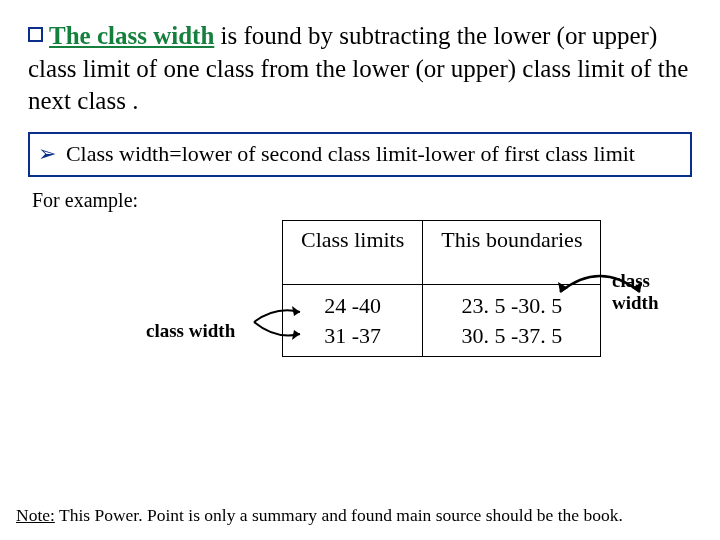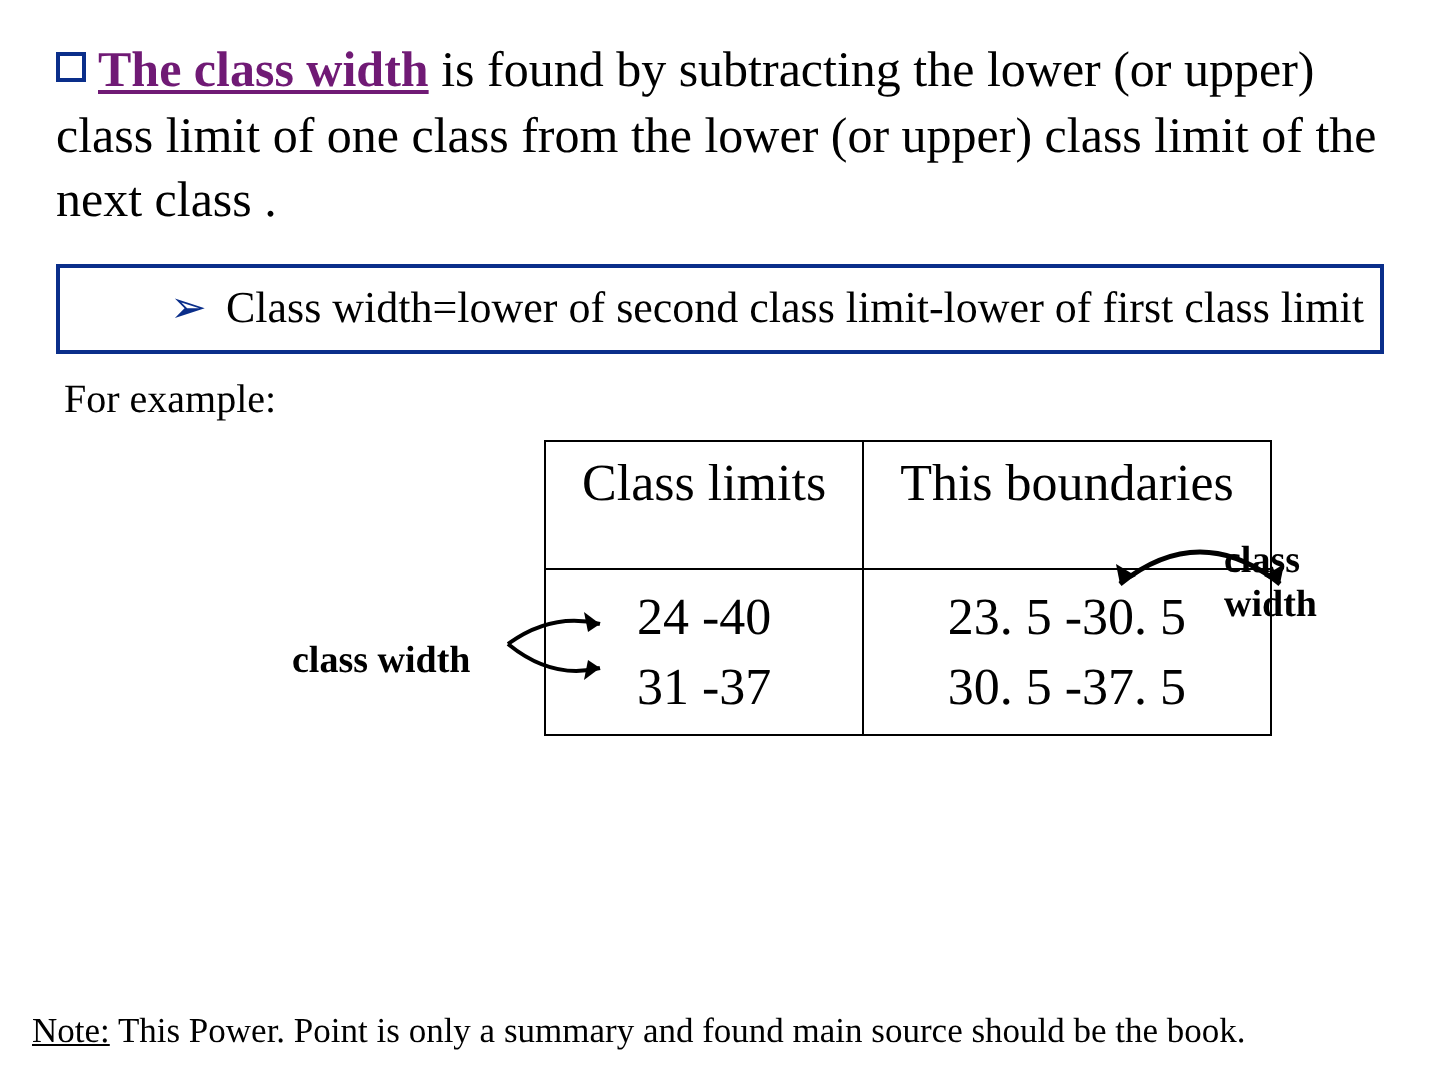--- a/index.html
+++ b/index.html
@@ -22,50 +22,49 @@
   }
   .bullet-square {
     display: inline-block;
     width: 15px;
     height: 15px;
     border: 2px solid #0a2e8a;
     margin-right: 6px;
     vertical-align: 2px;
   }
   .term {
-    color: #701a75;
+    color: #15803d;
     font-weight: bold;
     text-decoration: underline;
   }
   .box {
     border: 2px solid #0a2e8a;
     padding: 6px 8px 8px 8px;
     font-size: 22px;
     line-height: 1.25;
     margin-bottom: 12px;
-    text-align: right;
   }
   .arrow-bullet {
     color: #0a2e8a;
     margin-right: 4px;
   }
   .example-label {
     font-size: 20px;
     margin: 6px 0 8px 4px;
   }
   .lower {
     position: relative;
     height: 210px;
   }
   .tbl {
     position: absolute;
-    left: 244px;
+    left: 254px;
     top: 0;
     border-collapse: collapse;
-    font-size: 26px;
+    font-size: 22px;
   }
   .tbl td, .tbl th {
     border: 1.5px solid #000;
     padding: 6px 18px;
     text-align: center;
     vertical-align: top;
   }
   .tbl th {
     font-weight: normal;
     height: 64px;

